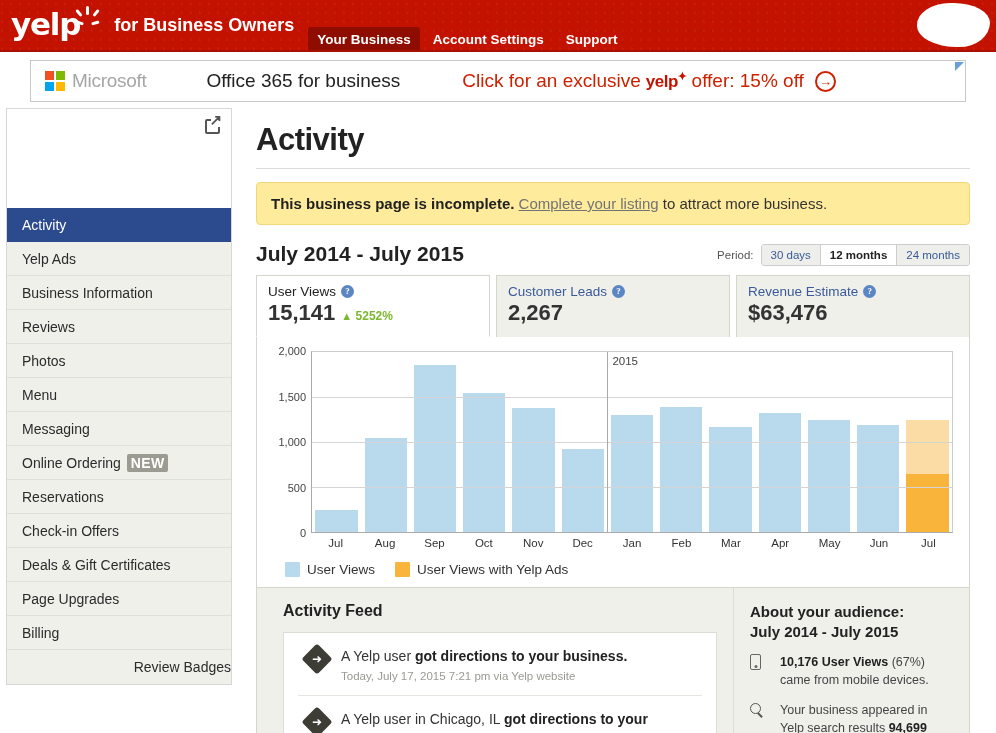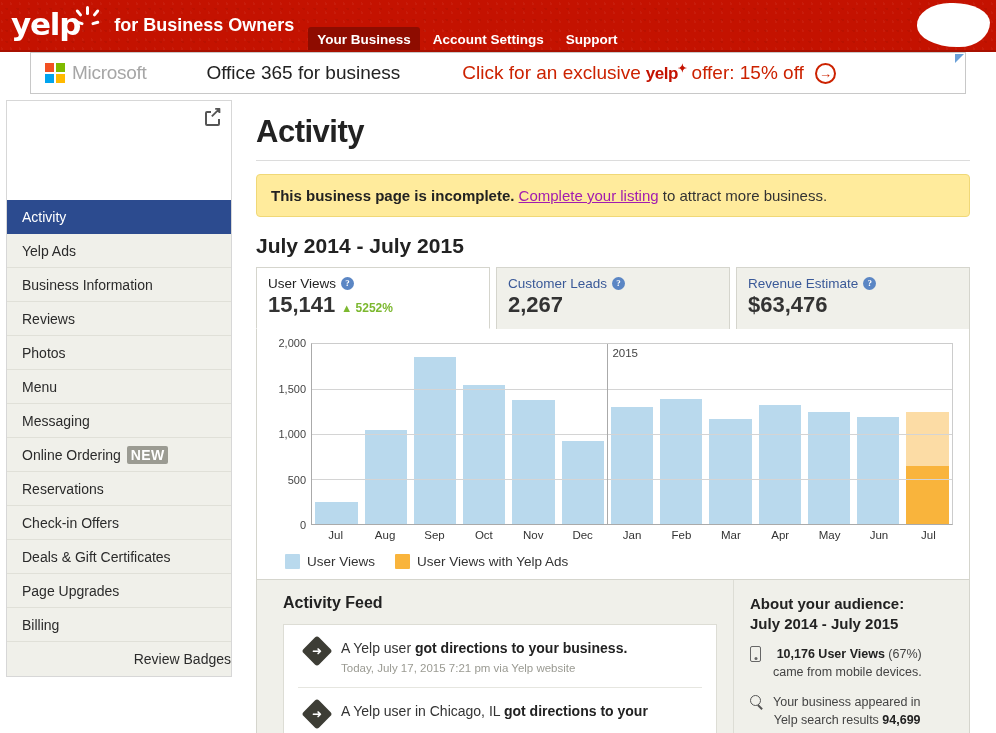--- a/index.html
+++ b/index.html
@@ -49,21 +49,21 @@
     padding: 5px 9px; text-decoration: none; white-space: nowrap;
   }
   .nav-link.active { background: #8e0c00; border-radius: 3px; }
   .nav-blob {
     position: absolute; right: 6px; top: 3px;
     width: 73px; height: 44px; background: #fff;
     border-radius: 45% 50% 42% 55% / 50% 45% 55% 48%;
   }
 
   
-  .ad-wrap { padding: 0 0 6px 0; display: flex; justify-content: center; background:#fff; }
+  .ad-wrap { padding: 8px 0 6px 0; display: flex; justify-content: center; background:#fff; }
   .ad-banner {
     position: relative;
     width: 936px; height: 42px;
     border: 1px solid #c8c8c8; background: #fff;
     display: flex; align-items: center;
   }
   .ms-logo { display: grid; grid-template-columns: 9px 9px; grid-template-rows: 9px 9px; gap: 2px; margin-left: 14px; }
   .ms-logo i { display: block; }
   .ms-logo i:nth-child(1){background:#f25022;}
   .ms-logo i:nth-child(2){background:#7fba00;}
@@ -127,21 +127,21 @@
     font-size: 31px; font-weight: bold; color: #222;
     padding: 14px 0 10px 0; letter-spacing: -.5px;
   }
   .title-rule { border-bottom: 1px solid #dcdcdc; margin-bottom: 13px; }
 
   .alert {
     background: #ffeb9c; border: 1px solid #f0d877; border-radius: 4px;
     padding: 12px 14px; font-size: 15px; color: #333;
   }
   .alert b { color: #222; }
-  .alert a { color: #a21caf; text-decoration: underline; }
+  .alert a { color: #737373; text-decoration: underline; }
 
   .range-row {
     display: flex; align-items: flex-end; justify-content: space-between;
     margin-top: 17px; margin-bottom: 9px;
   }
   .range-title { font-size: 21px; font-weight: bold; color: #222; }
   .period-box { display: flex; align-items: center; gap: 7px; }
   .period-label { font-size: 11.5px; color: #555; }
   .seg { display: flex; border: 1px solid #cdcdcd; border-radius: 3px; overflow: hidden; }
   .seg div {
@@ -218,21 +218,21 @@
     display: flex; align-items: center; justify-content: center;
     margin-top: 1px;
   }
   .feed-icon span { transform: rotate(-45deg); color: #fff; font-size: 12px; line-height: 1; }
   .feed-text { font-size: 14px; color: #333; line-height: 1.35; }
   .feed-text b { color: #222; }
   .feed-meta { font-size: 11.5px; color: #9a9a92; margin-top: 4px; }
 
   .audience { flex: 0 0 236px; padding: 14px 14px 0 16px; border-left: 1px solid #ddddd5; }
   .aud-title { font-size: 15px; font-weight: bold; color: #222; line-height: 1.3; }
-  .aud-row { display: flex; gap: 9px; margin-top: 12px; text-align: right; }
+  .aud-row { display: flex; gap: 16px; margin-top: 12px; }
   .aud-icon { flex: 0 0 14px; width: 14px; color: #555; }
   .phone-icon {
     width: 11px; height: 16px; border: 1.5px solid #666; border-radius: 2px;
     position: relative; margin-top: 1px;
   }
   .phone-icon::after {
     content:""; position:absolute; bottom:1px; left:50%; transform:translateX(-50%);
     width:3px; height:3px; border-radius:50%; background:#666;
   }
   .search-icon { position: relative; width: 15px; height: 15px; margin-top: 2px; }
@@ -348,20 +348,28 @@
     <div class="title-rule"></div>
 
     <div class="alert">
       <b>This business page is incomplete.</b>
       <a href="#">Complete your listing</a>
       <span>to attract more business.</span>
     </div>
 
     <div class="range-row">
       <div class="range-title">July 2014 - July 2015</div>
+      <div class="period-box">
+        <span class="period-label">Period:</span>
+        <div class="seg">
+          <div>30 days</div>
+          <div class="on">12 months</div>
+          <div>24 months</div>
+        </div>
+      </div>
     </div>
 
     <div class="stats">
       <div class="stat active">
         <div class="stat-label">
           <span>User Views</span>
           <span class="qmark">?</span>
         </div>
         <div class="stat-value">
           <span>15,141</span>

